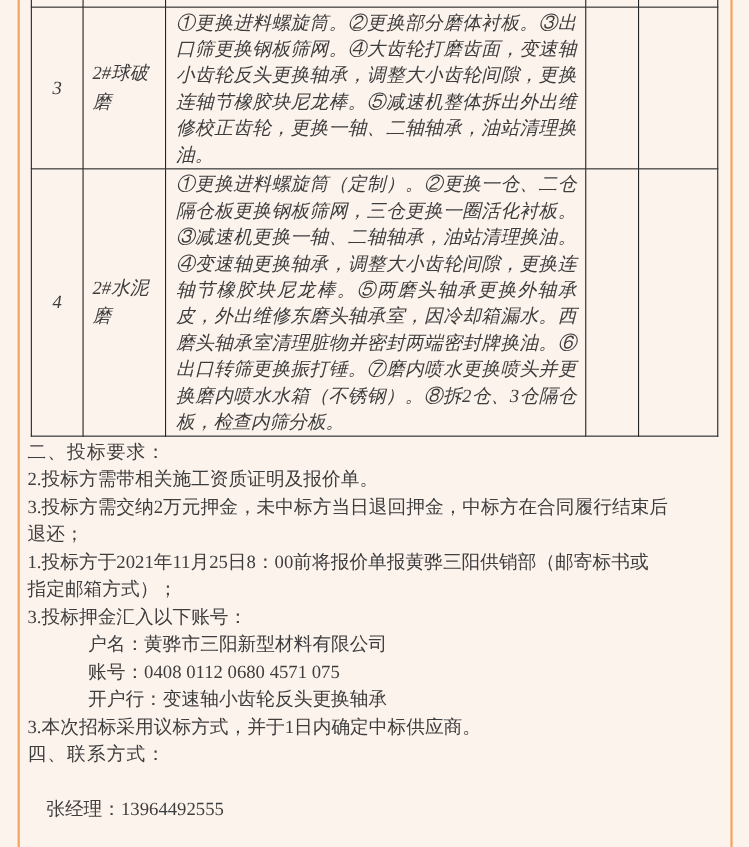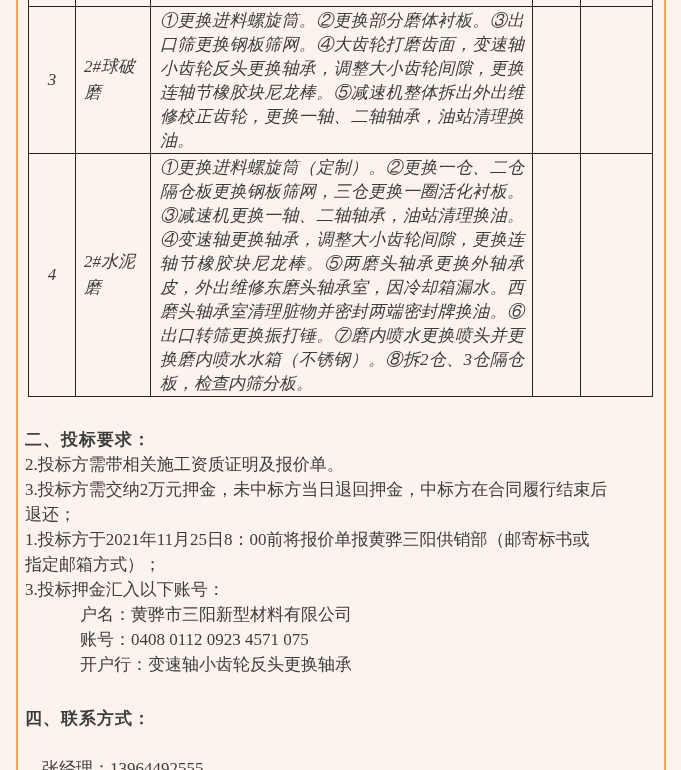--- a/index.html
+++ b/index.html
@@ -43,21 +43,21 @@
     vertical-align:top;padding:2px 8px 0 9px;
     line-height:24px;text-align:justify;
   }
 
   .body-text{
     position:absolute;left:25px;top:398px;width:632px;
   }
   .body-text p{
     margin:0;font-size:17px;line-height:25px;white-space:pre-wrap;
   }
-  p.heading{font-weight:bold;letter-spacing:1px;margin-top:29px;}
+  p.heading{font-weight:normal;letter-spacing:1px;}
   p.indent{padding-left:55px;}
   .contact-line .part1{display:inline-block;min-width:172px;}
 </style>
 </head>
 <body>
 
 <div class="accent-line left"></div>
 <div class="accent-line right"></div>
 
 <table class="work-table">
@@ -96,22 +96,23 @@
 <div class="body-text">
   <p class="heading">二、投标要求：</p>
   <p>2.投标方需带相关施工资质证明及报价单。</p>
   <p>3.投标方需交纳2万元押金，未中标方当日退回押金，中标方在合同履行结束后
 退还；</p>
 
   <p>1.投标方于2021年11月25日8：00前将报价单报黄骅三阳供销部（邮寄标书或
 指定邮箱方式）；</p>
   <p>3.投标押金汇入以下账号：</p>
   <p class="indent">户名：黄骅市三阳新型材料有限公司</p>
-  <p class="indent">账号：0408 0112 0923 4571 075</p>
+  <p class="indent">账号：0408 0112 0680 4571 075</p>
   <p class="indent">开户行：变速轴小齿轮反头更换轴承</p>
+  <p>3.本次招标采用议标方式，并于1日内确定中标供应商。</p>
 
   <p class="heading">四、联系方式：</p>
   <p class="contact-line">
     <span class="part1">张经理：13964492555</span>
     
   </p>
 
 </div>
 
 </body></html>

